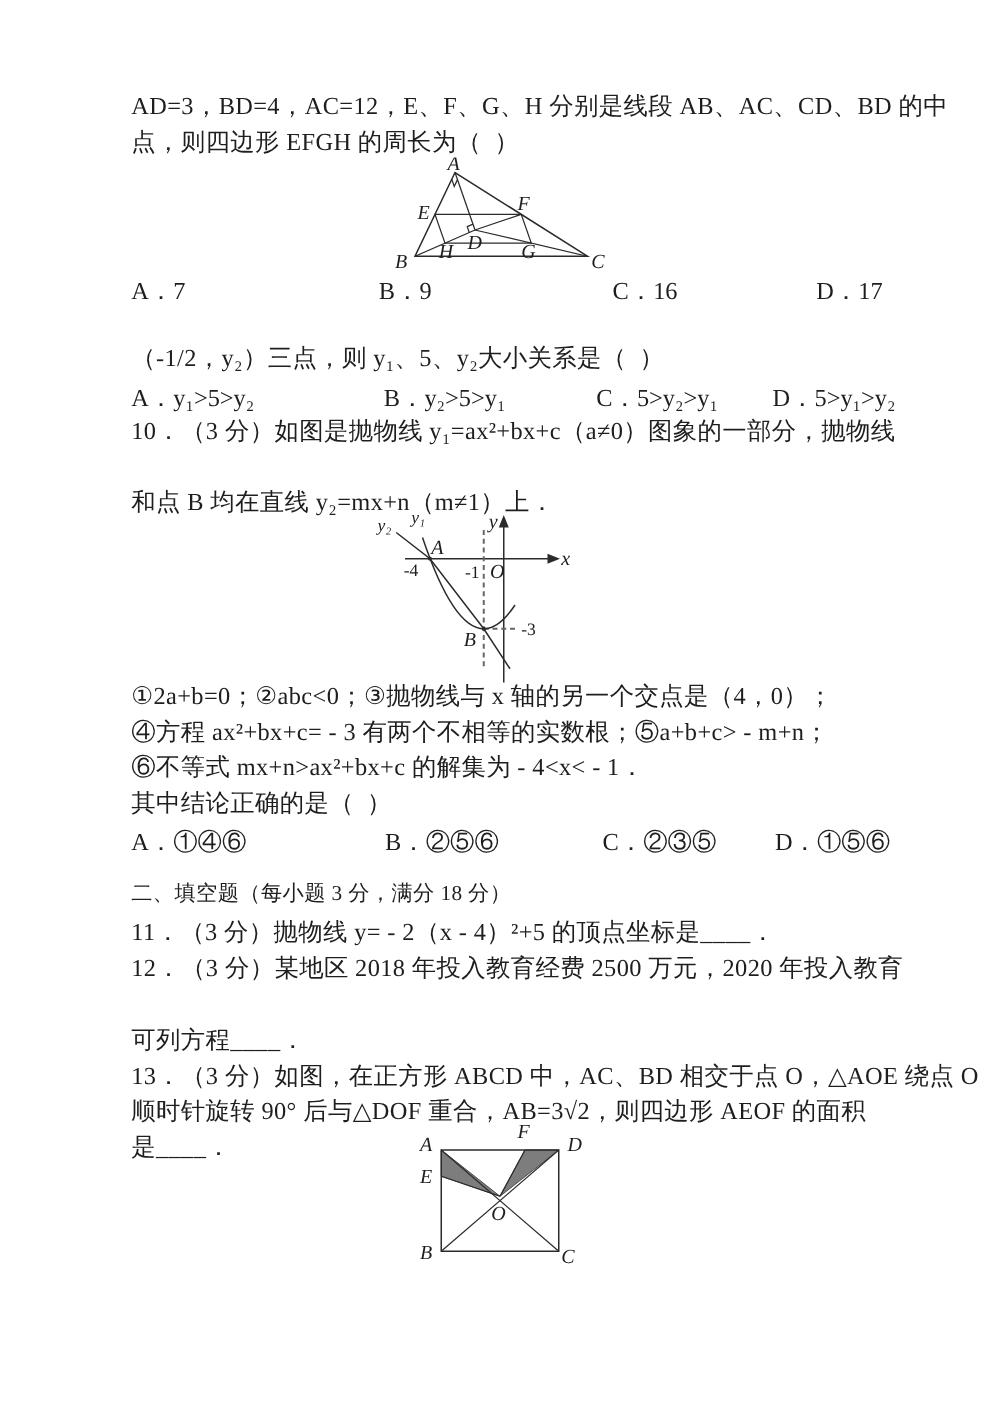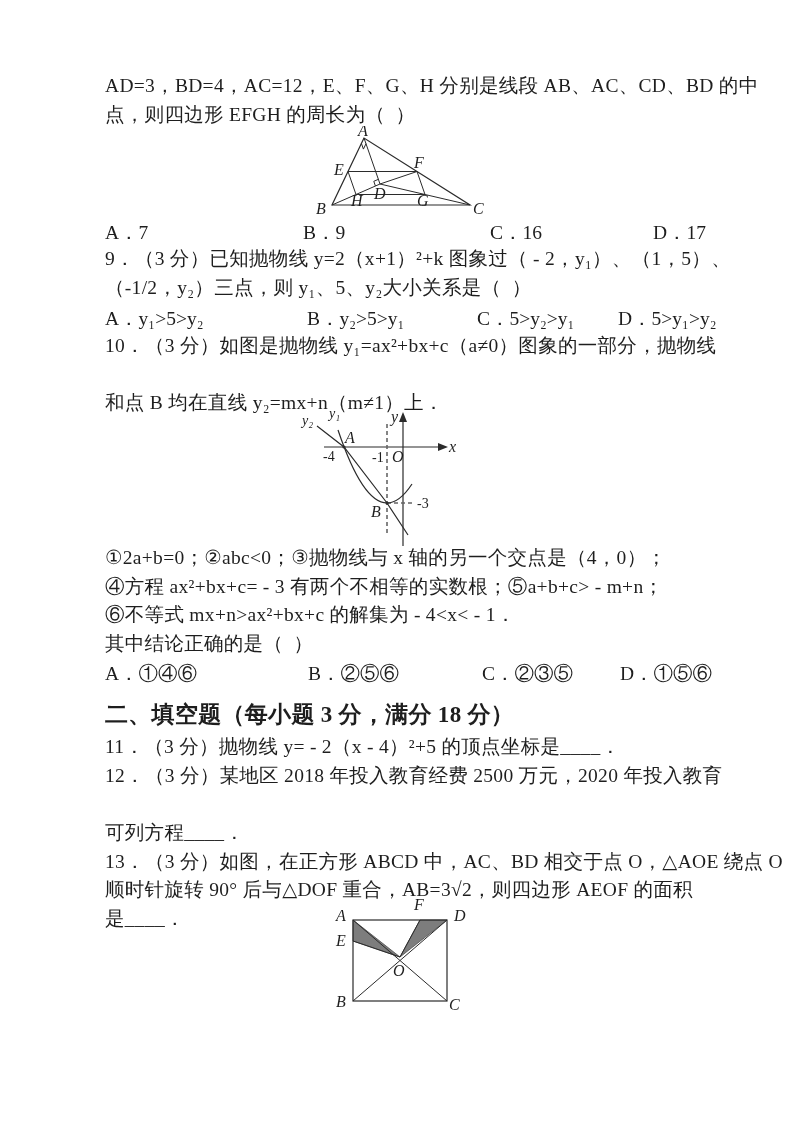--- a/index.html
+++ b/index.html
@@ -14,21 +14,21 @@
     overflow:hidden;
   }
   .ln {
     position:absolute;
     left:105px;
     margin:0;
     white-space:pre;
     line-height:24px;
     letter-spacing:0.3px;
   }
-  .bold { font-weight:bold; font-size:23px; }
+  .bold { font-weight:normal; font-size:17px; }
   .opt-row {
     position:absolute;
     left:105px;
     width:620px; height:26px;
   }
   .opt-row span { position:absolute; top:0; white-space:pre; }
   .fig { position:absolute; }
   svg text {
     font-family:"Liberation Serif","DejaVu Serif",serif;
     font-style:italic;
@@ -73,21 +73,20 @@
     <text x="121" y="80">G</text>
   </svg>
 
   <div class="opt-row" style="top:219px">
     <span style="left:0">A．7</span>
     <span style="left:198px">B．9</span>
     <span style="left:385px">C．16</span>
     <span style="left:548px">D．17</span>
   </div>
 
-  <p class="ln" style="top:247px">9．（3 分）已知抛物线 y=2（x+1）²+k 图象过（ - 2，y₁）、（1，5）、</p>
   <p class="ln" style="top:276px">（-1/2，y₂）三点，则 y₁、5、y₂大小关系是（  ）</p>
   <div class="opt-row" style="top:305px">
     <span style="left:0">A．y₁&gt;5&gt;y₂</span>
     <span style="left:202px">B．y₂&gt;5&gt;y₁</span>
     <span style="left:372px">C．5&gt;y₂&gt;y₁</span>
     <span style="left:513px">D．5&gt;y₁&gt;y₂</span>
   </div>
 
   <p class="ln" style="top:334px">10．（3 分）如图是抛物线 y₁=ax²+bx+c（a≠0）图象的一部分，抛物线</p>
   <p class="ln" style="top:391px">和点 B 均在直线 y₂=mx+n（m≠1）上．</p>

